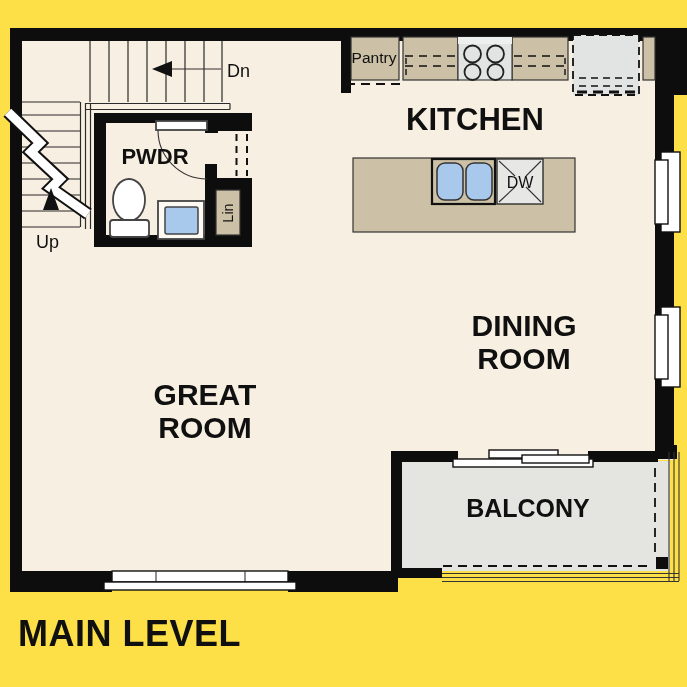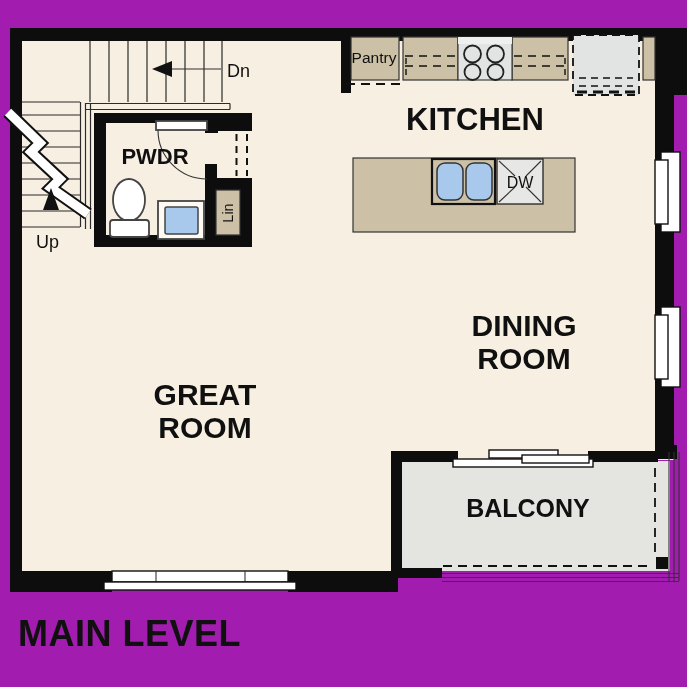--- a/index.html
+++ b/index.html
@@ -1,16 +1,16 @@
 <!DOCTYPE html>
 <html><head>
 <meta charset="utf-8">
 <style>
   html,body{margin:0;padding:0;background:#fff;}
-  .page{width:687px;height:687px;position:relative;background:#a21caf;overflow:hidden;
+  .page{width:687px;height:687px;position:relative;background:#fde047;overflow:hidden;
         font-family:"Liberation Sans",sans-serif;}
   svg{display:block}
   .thin{stroke:#333;stroke-width:1.1;fill:none}
   .tread{stroke:#2b2b2b;stroke-width:1.2}
   .outl{stroke:#333;stroke-width:1.2}
   .fix{stroke:#444;stroke-width:1.8;fill:#fff}
   .winw{fill:#fff;stroke:#111;stroke-width:1.4}
   .dash{stroke:#111;fill:none}
   .roomlbl{font-weight:700;fill:#101010;font-family:"Liberation Sans",sans-serif}
   .annlbl{fill:#101010;font-family:"Liberation Sans",sans-serif}

